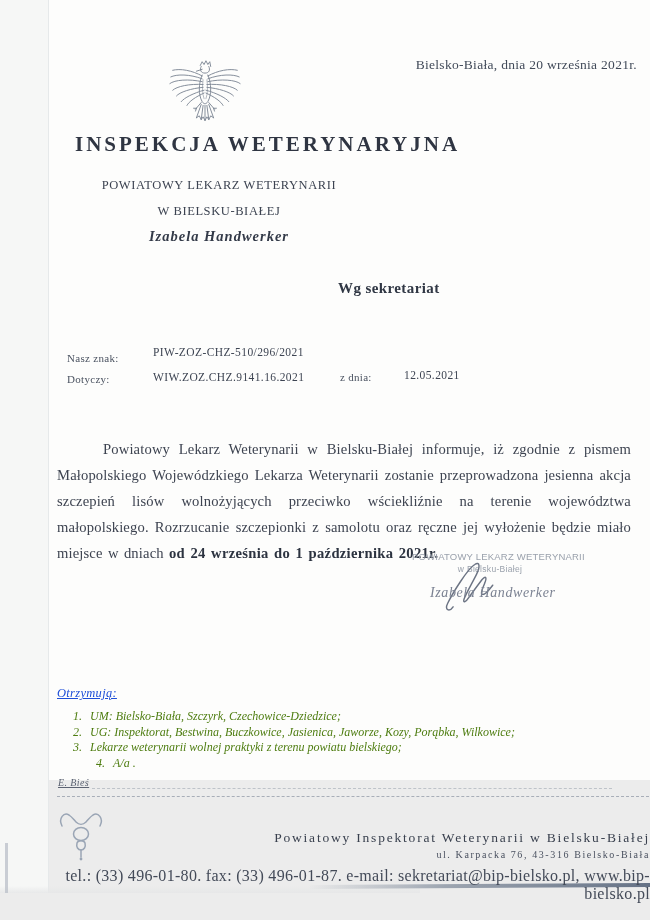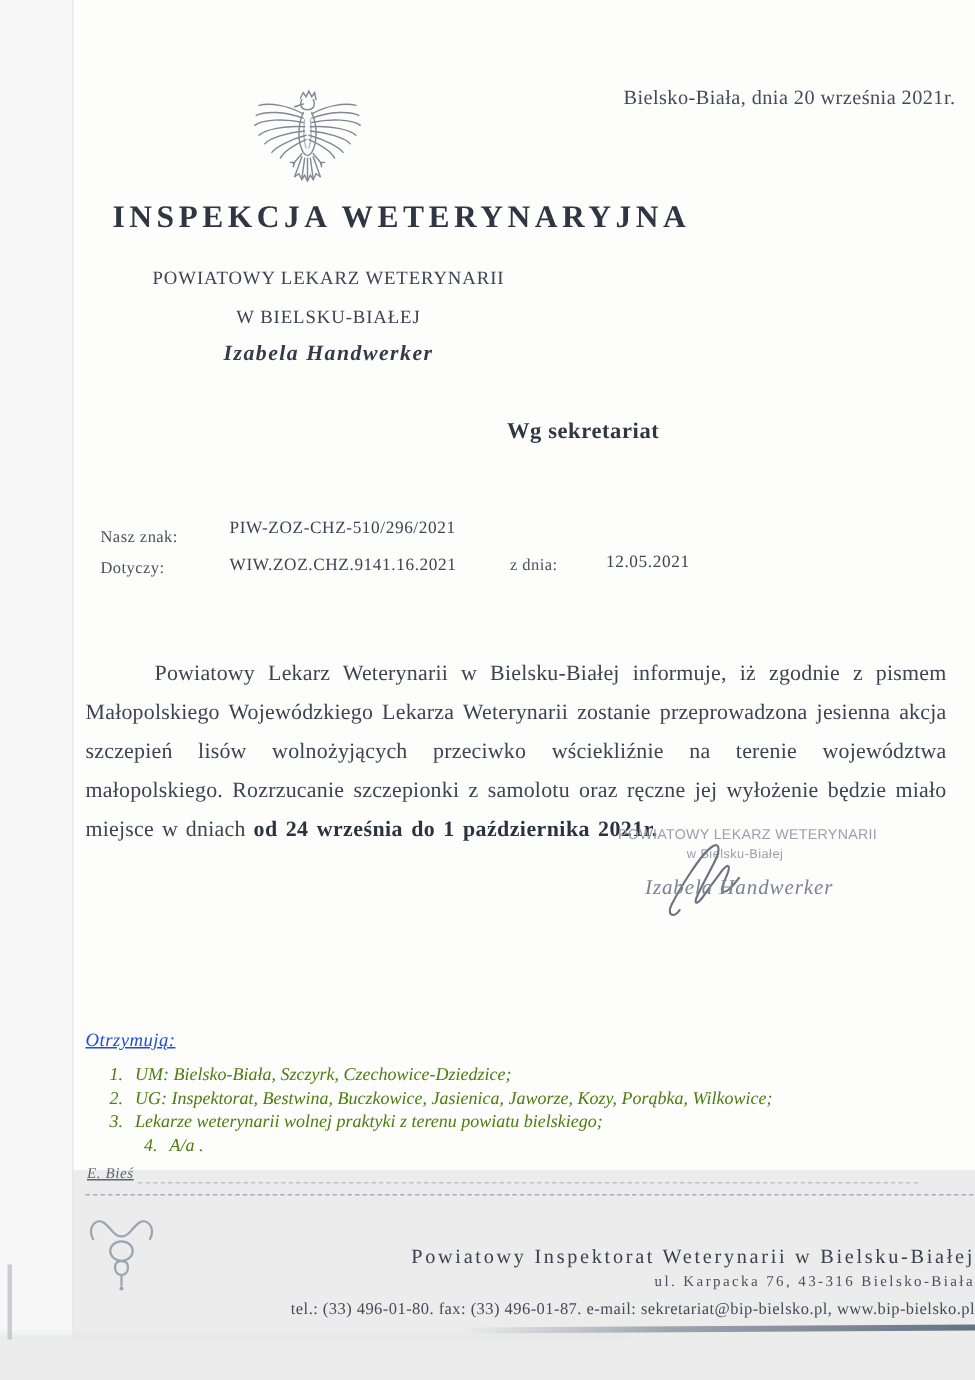--- a/index.html
+++ b/index.html
@@ -67,21 +67,21 @@
   .dist-i2{top:740px;}
   .dist-i3{top:756px;margin-left:23px;}
 
   .initials{left:58px;top:777px;font-size:10px;font-style:italic;color:#5c6372;letter-spacing:.4px;text-decoration:underline;}
   .dotted-a{left:92px;top:788px;width:520px;border-top:1px dashed #99a2ae;opacity:.55;}
   .dotted-b{left:57px;top:796px;width:592px;border-top:1px dashed #8c95a3;opacity:.7;}
 
   .footer-block{left:48px;top:807px;width:602px;text-align:right;margin-top:23px;}
   .footer-name{font-size:13.5px;letter-spacing:1.8px;color:#39404e;}
   .footer-address{font-size:10px;letter-spacing:1.6px;color:#49505f;font-weight:normal;margin-top:3px;}
-  .footer-contact{font-size:11px;letter-spacing:.3px;color:#434a58;margin-top:7px;}
+  .footer-contact{font-size:16px;letter-spacing:.3px;color:#434a58;margin-top:7px;}
   .footer-icon{left:57px;top:810px;width:48px;height:52px;}
 </style>
 </head>
 <body>
 
 <div class="page">
 
   <div class="scan-left-margin"></div>
   <div class="scan-edge-line"></div>
   <div class="scan-bottom"></div>

